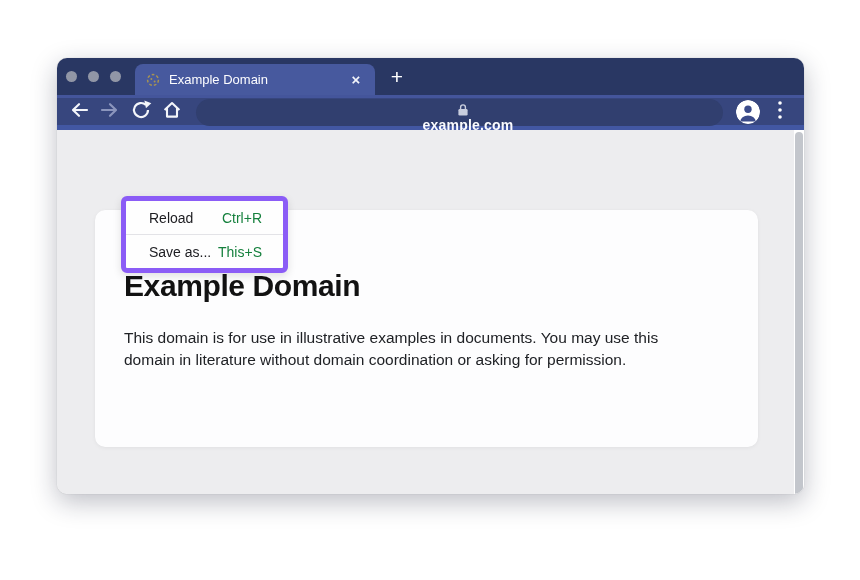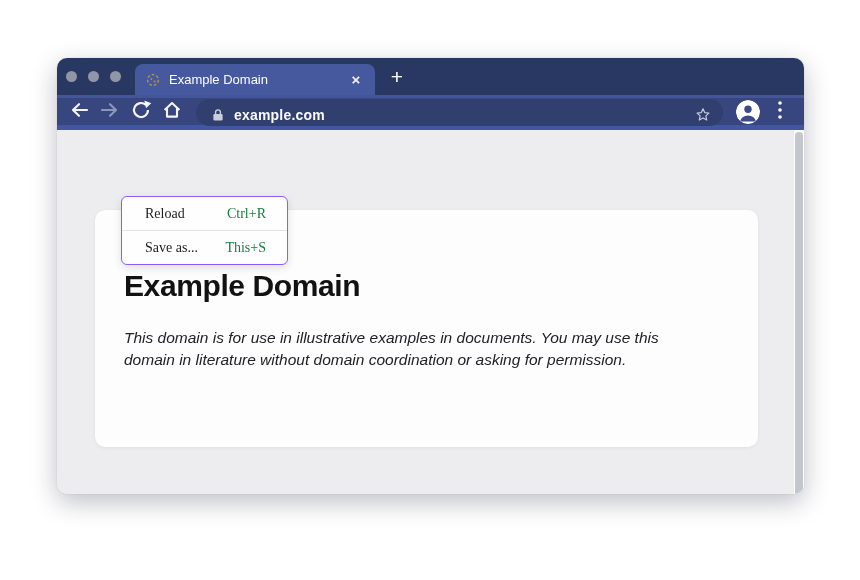--- a/index.html
+++ b/index.html
@@ -47,49 +47,49 @@
       #44559B 0px, #44559B 3px,
       #37467E 3px, #37467E 30px,
       #4257A3 30px, #4257A3 35px);
   }
   .nav-buttons { position:absolute; left:10px; top:5px; display:flex; gap:7px; }
   .nav-btn { width:24px; height:24px; display:flex; align-items:center; justify-content:center; }
 
   .address-bar {
     position:absolute; left:139px; top:4px; width:527px; height:27px;
     background:#313F6F; border-radius:14px;
-    display:flex; align-items:center; padding:4px 9px 0 16px;
+    display:flex; align-items:center; padding:4px 9px 0 16px;flex-direction:column;
   }
   .url-text { margin-left:10px; color:#FAFBFE; font-size:14px; font-weight:bold; letter-spacing:0.2px; }
   .star-btn { margin-left:auto; width:22px; height:22px; display:flex; align-items:center; justify-content:center; }
 
   .avatar-btn { position:absolute; left:679px; top:5px; width:24px; height:24px; border-radius:50%; overflow:hidden; }
   .menu-dots-btn { position:absolute; left:716px; top:5px; width:14px; height:24px; display:flex; align-items:center; justify-content:center; }
 
   
   .content { position:absolute; left:0; top:72px; width:747px; height:392px; background:#EDEDEF; }
 
   .scroll-track { position:absolute; right:0; top:0; width:10px; height:392px; background:#FFFFFF; }
   .scroll-thumb { position:absolute; right:1px; top:2px; width:8px; height:376px; background:#C3C6CC; border-radius:4px; }
 
   .card {
     position:absolute; left:38px; top:80px; width:663px; height:237px;
     background:#FDFDFE; border-radius:10px;
     box-shadow:0 1px 4px rgba(0,0,0,0.05), 0 0 1px rgba(0,0,0,0.04);
     padding:59px 29px 0 29px;
   }
   .card h1 { font-size:30px; font-weight:bold; color:#121212; letter-spacing:-0.4px; line-height:33px; }
-  .card .body-text { margin-top:25px; font-size:15.5px; line-height:22px; color:#202226;font-style:italic; }
+  .card .body-text { margin-top:25px; font-size:15.5px; line-height:22px; color:#202226; }
   .card .more-link { display:inline-block; margin-top:15px; font-size:15.5px; color:#3D59A5; text-decoration:none; }
 
   
   .context-menu {
     position:absolute; left:64px; top:66px; width:167px;
-    background:#FEFEFE; border:1px solid #8b5cf6; border-radius:6px;
-    box-shadow:0 3px 9px rgba(0,0,0,0.12); z-index:5; overflow:hidden;font-family:Liberation Serif, serif;
+    background:#FEFEFE; border:5px solid #8b5cf6; border-radius:6px;
+    box-shadow:0 3px 9px rgba(0,0,0,0.12); z-index:5; overflow:hidden;
   }
   .menu-item {
     height:33px; display:flex; align-items:center; justify-content:space-between;
     padding:0 21px 0 23px; font-size:14px; color:#1C1C20;
   }
   .menu-item .shortcut { color:#15803d; }
   .menu-divider { height:1px; background:#E3E3E7; }
 </style>
 </head>
 <body>

